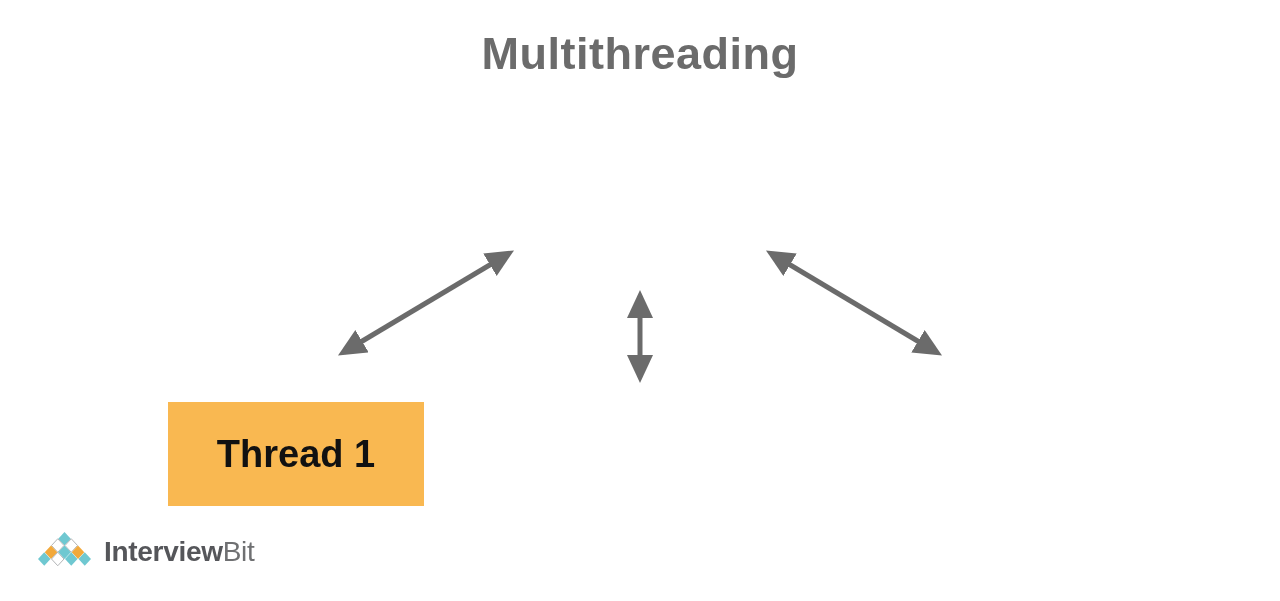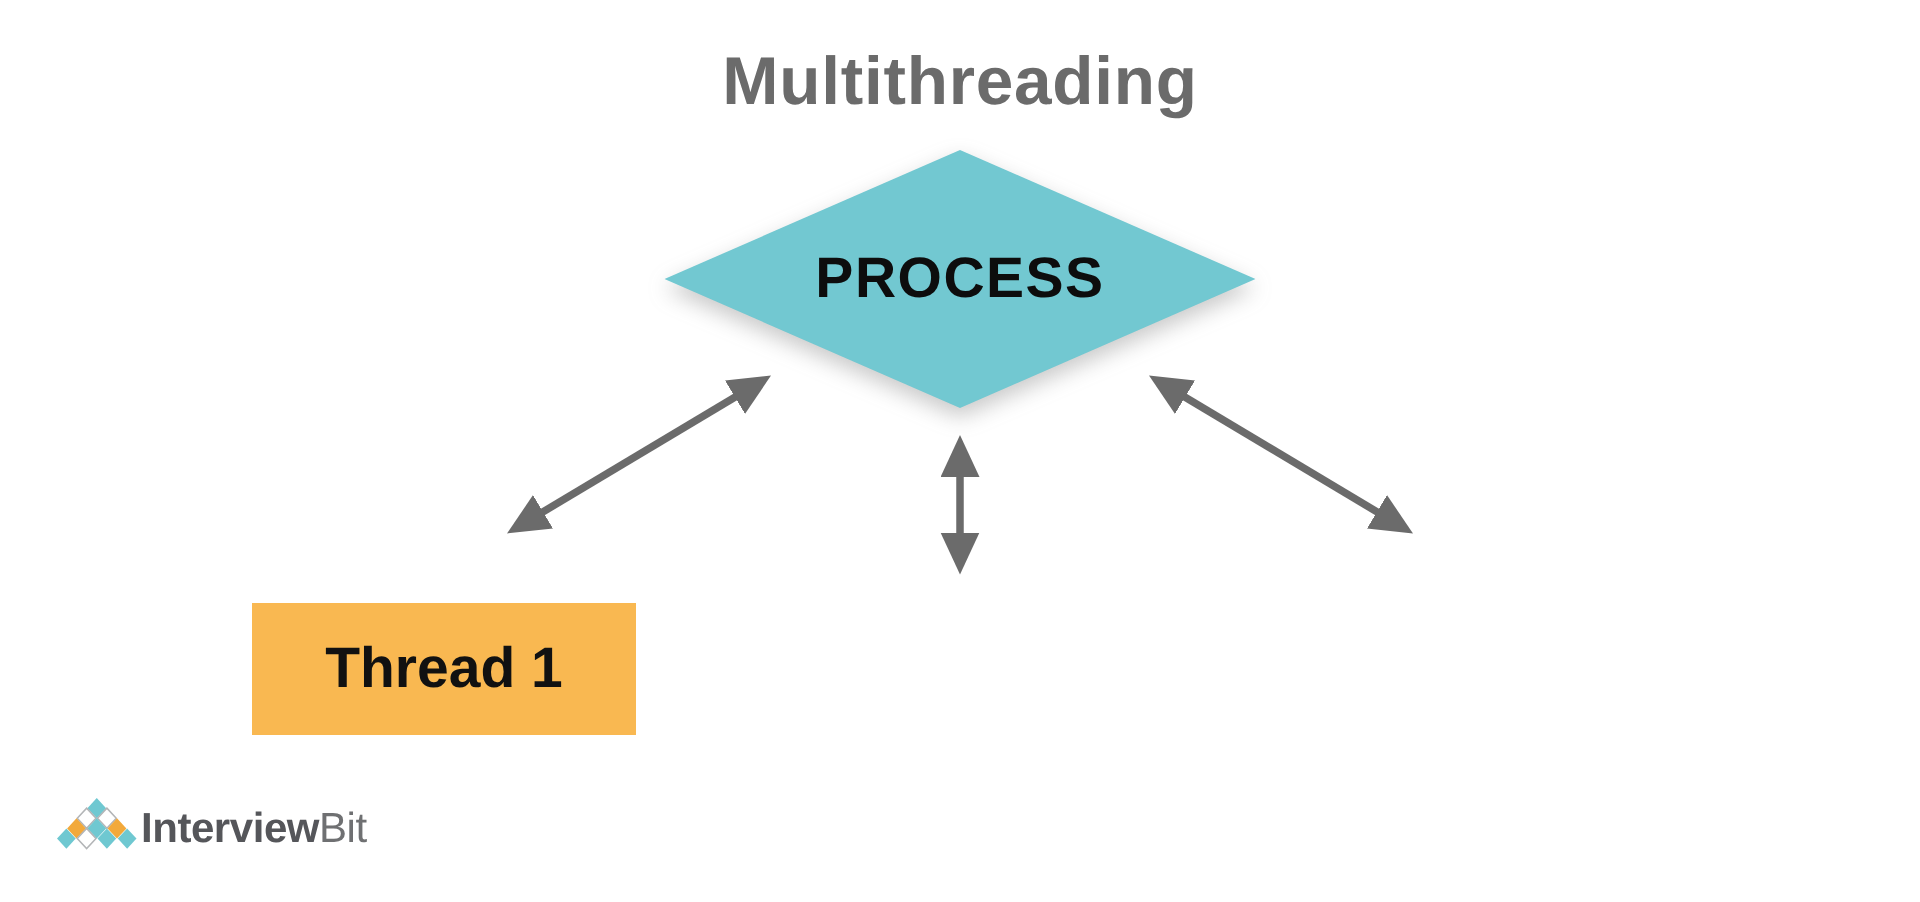--- a/index.html
+++ b/index.html
@@ -58,58 +58,53 @@
     inset: 0;
     width: 1280px;
     height: 601px;
     pointer-events: none;
   }
 
   .thread-box {
     position: absolute;
     top: 402px;
     width: 256px;
-    height: 88px;
+    height: 104px;
     background: #f9b851;
     display: flex;
     align-items: center;
     justify-content: center;
     font-size: 38px;
     font-weight: 700;
     color: #111111;
   }
   .thread-1 { left: 168px; }
   .thread-2 { left: 513px; }
   .thread-n { left: 858px; }
 
   .logo {
     position: absolute;
     left: 36px;
     top: 525px;
     display: flex;
     align-items: center;
+    gap: 10px;
   }
   .logo-mark { width: 58px; height: 44px; display: block; }
   .logo-text { font-size: 28px; letter-spacing: -0.3px; padding-top: 10px; }
   .logo-text .lt-bold { font-weight: 700; color: #55565a; }
   .logo-text .lt-light { font-weight: 400; color: #6f7072; }
 </style>
 </head>
 <body>
 
 <div class="canvas">
 
   <h1 class="title">Multithreading</h1>
 
-  <div class="process-wrap">
-    <svg class="diamond-svg" viewBox="0 0 394 172" aria-hidden="true">
-      <polygon points="197,0 394,86 197,172 0,86" fill="#72c8d1"></polygon>
-    </svg>
-    <div class="process-label">PROCESS</div>
-  </div>
 
   <svg class="arrows-overlay" viewBox="0 0 1280 601" aria-hidden="true">
     <defs>
       <marker id="ah" markerUnits="userSpaceOnUse" markerWidth="32" markerHeight="28" refX="21" refY="13" orient="auto-start-reverse">
         <path d="M0,0 L28,13 L0,26 Z" fill="#6b6b6b"></path>
       </marker>
     </defs>
     <line x1="508" y1="254" x2="344" y2="352" stroke="#6b6b6b" stroke-width="5" marker-start="url(#ah)" marker-end="url(#ah)"></line>
     <line x1="640" y1="297" x2="640" y2="376" stroke="#6b6b6b" stroke-width="5" marker-start="url(#ah)" marker-end="url(#ah)"></line>
     <line x1="772" y1="254" x2="936" y2="352" stroke="#6b6b6b" stroke-width="5" marker-start="url(#ah)" marker-end="url(#ah)"></line>

